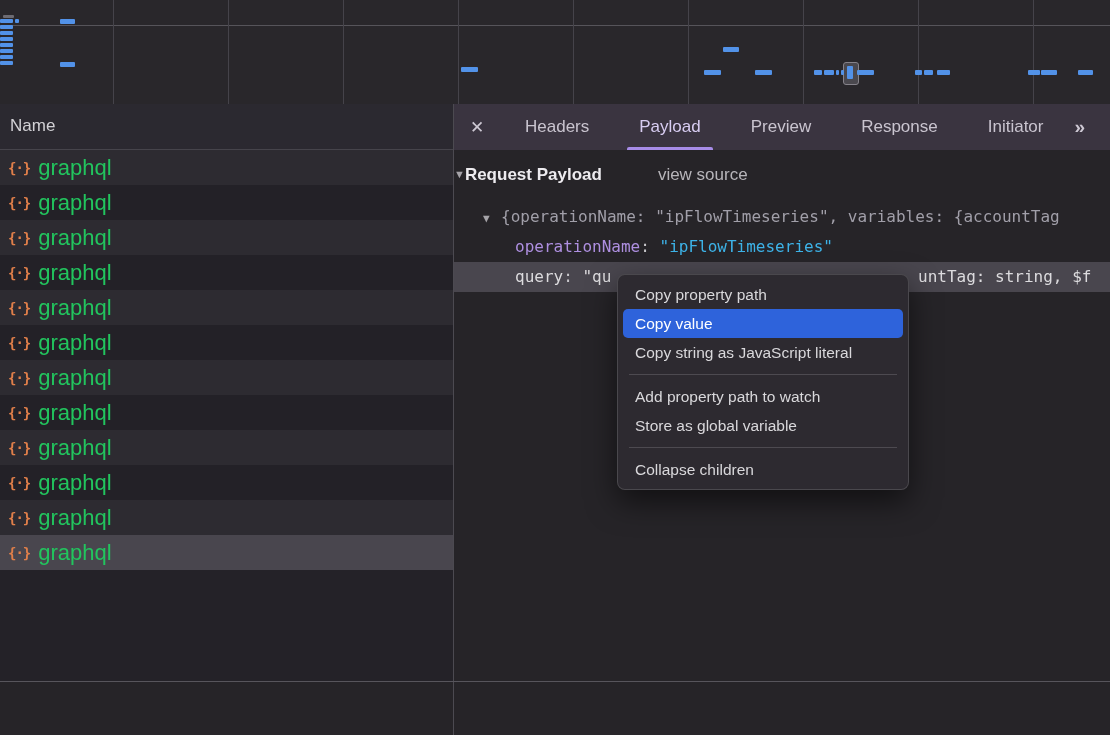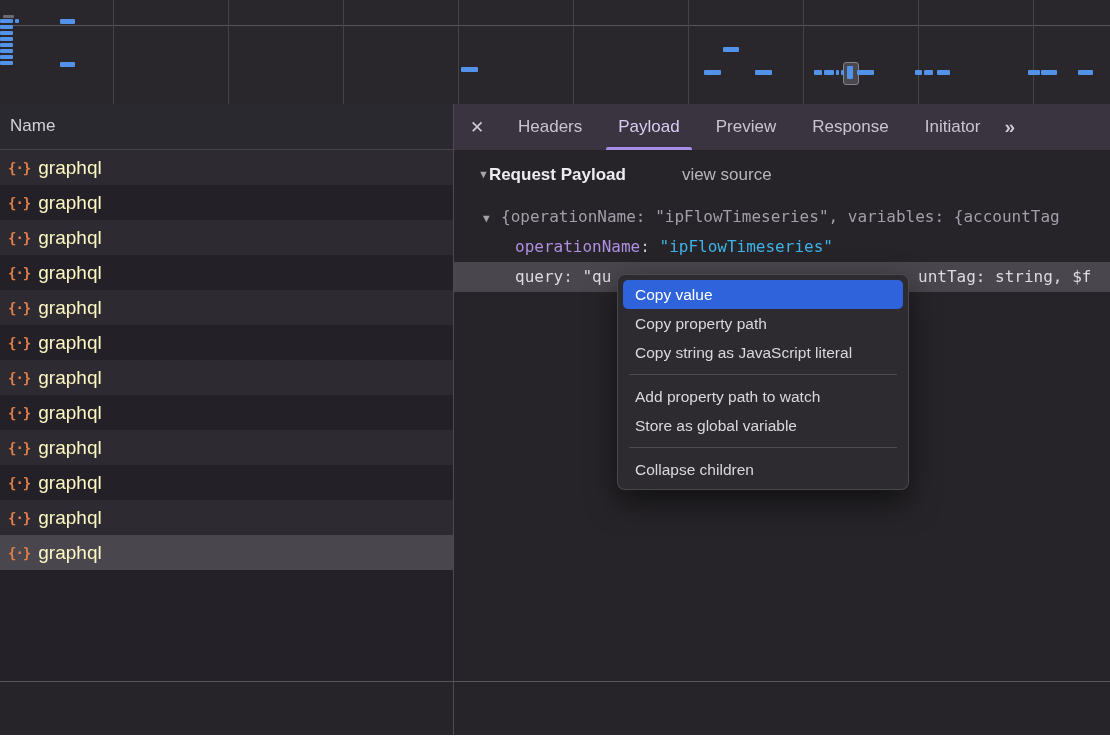--- a/index.html
+++ b/index.html
@@ -13,38 +13,38 @@
   .ov-vline{position:absolute;top:0;width:1px;height:104px;background:#45434a;}
   .ov-hline{position:absolute;left:0;top:25px;width:1110px;height:1px;background:#56545a;}
   .ov-bar{position:absolute;background:#5292e8;border-radius:1px;}
   .ov-bar.muted{background:#6d6b72;}
   .ov-marker{position:absolute;border:1px solid #85828a;background:#4a484e;border-radius:3px;}
   
   .name-header{position:absolute;left:0;top:104px;width:453px;height:46px;background:#2b2930;border-bottom:1px solid #46444b;box-sizing:border-box;}
   .name-header span{position:absolute;left:10px;top:12px;font-size:17px;color:#d2d1d5;}
   .tabbar{position:absolute;left:454px;top:104px;width:656px;height:46px;background:#3a3440;display:flex;align-items:center;}
   .close-btn{width:46px;text-align:center;color:#cdc8d3;font-size:17px;cursor:default;}
-  .tab{position:relative;height:46px;line-height:46px;padding:0 4px;margin:0 14px;font-size:17px;color:#c9c4cf;}
+  .tab{position:relative;height:46px;line-height:46px;padding:0 4px;margin:0 21px;font-size:17px;color:#c9c4cf;}
   .tab.active{color:#d8cdf2;}
   .tab.active .tab-underline{position:absolute;left:-8px;right:-8px;bottom:0;height:3px;background:#a78ce8;border-radius:2px 2px 0 0;}
   .tab-overflow{margin-left:6px;font-size:19px;font-weight:bold;color:#cdc8d3;letter-spacing:-2px;}
   
   .request-list{position:absolute;left:0;top:150px;width:453px;height:531px;background:#242228;}
   .req-row{height:35px;display:flex;align-items:center;background:#232127;}
   .req-row.alt{background:#2d2b31;}
   .req-row.selected{background:#49464e;}
   .req-icon{margin:0 8px 0 8px;font-family:"DejaVu Sans Mono",monospace;font-weight:bold;font-size:14px;color:#e07f4a;letter-spacing:-1px;}
-  .req-label{font-size:19px;color:#fef9c3;}
+  .req-label{font-size:22px;color:#22c55e;}
   
   .vdivider{position:absolute;left:453px;top:104px;width:1px;height:631px;background:#4c4a51;}
   .hdivider{position:absolute;left:0;top:681px;width:1110px;height:1px;background:#57555c;}
   .bottom-strip{position:absolute;left:0;top:735px;width:1110px;height:5px;background:#fbfbfb;}
   
   .payload{position:absolute;left:454px;top:150px;width:656px;height:531px;background:#262428;}
-  .payload-header{position:absolute;left:24px;top:15px;white-space:nowrap;}
+  .payload-header{position:absolute;left:0;top:15px;white-space:nowrap;}
   .payload-header .tri{color:#a5a3a8;font-size:11px;vertical-align:2px;}
   .payload-header .title{font-size:17px;font-weight:bold;color:#edebef;}
   .payload-header .view-source{font-size:17px;color:#b7b5ba;margin-left:56px;}
   .tree{position:absolute;left:0;top:52px;width:656px;font-family:"DejaVu Sans Mono",monospace;font-size:16px;}
   .tree-row{position:relative;height:30px;line-height:30px;white-space:nowrap;overflow:hidden;}
   .tree-row .tri{color:#a5a3a8;font-size:11px;display:inline-block;width:18px;}
   .row-preview{padding-left:29px;color:#a19fa9;}
   .row-child{padding-left:61px;}
   .row-vars{padding-left:39px;}
   .key{color:#ae8fe0;}
@@ -195,22 +195,22 @@
         <span class="frag-right">untTag: string, $f</span>
       </div>
     </div>
   </div>
 
   <div class="vdivider"></div>
   <div class="hdivider"></div>
   <div class="bottom-strip"></div>
 
   <div class="context-menu" id="context-menu">
+      <div class="menu-item">Copy property path</div>
       <div class="menu-item highlighted">Copy value</div>
-      <div class="menu-item">Copy property path</div>
       <div class="menu-item">Copy string as JavaScript literal</div>
       <div class="menu-sep"></div>
       <div class="menu-item">Add property path to watch</div>
       <div class="menu-item">Store as global variable</div>
       <div class="menu-sep"></div>
       <div class="menu-item">Collapse children</div>
     </div>
 
 </div>
 

